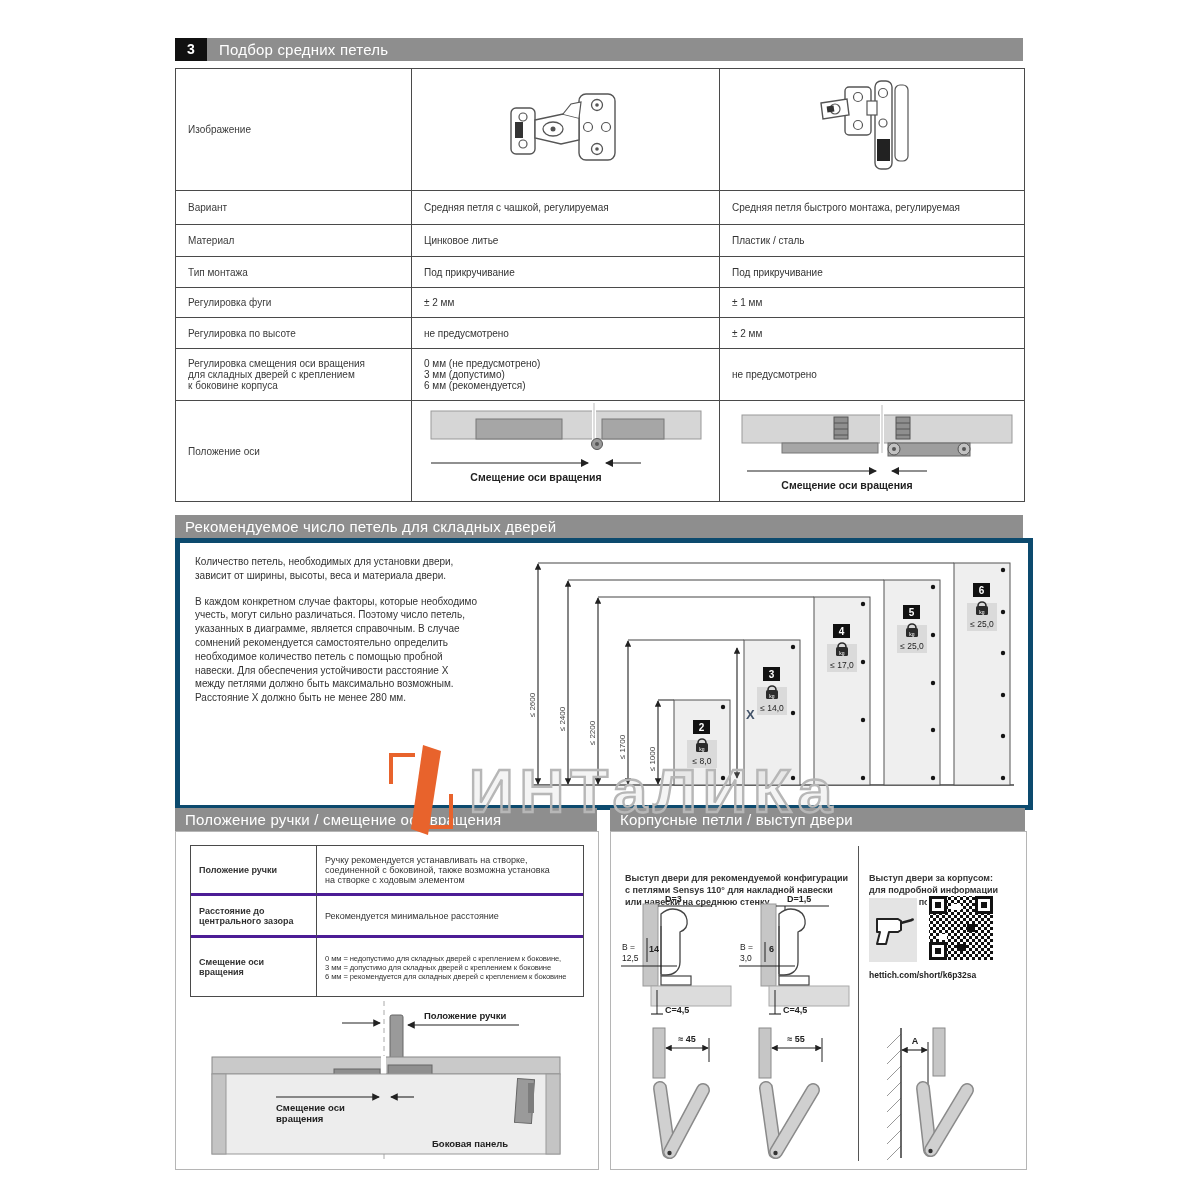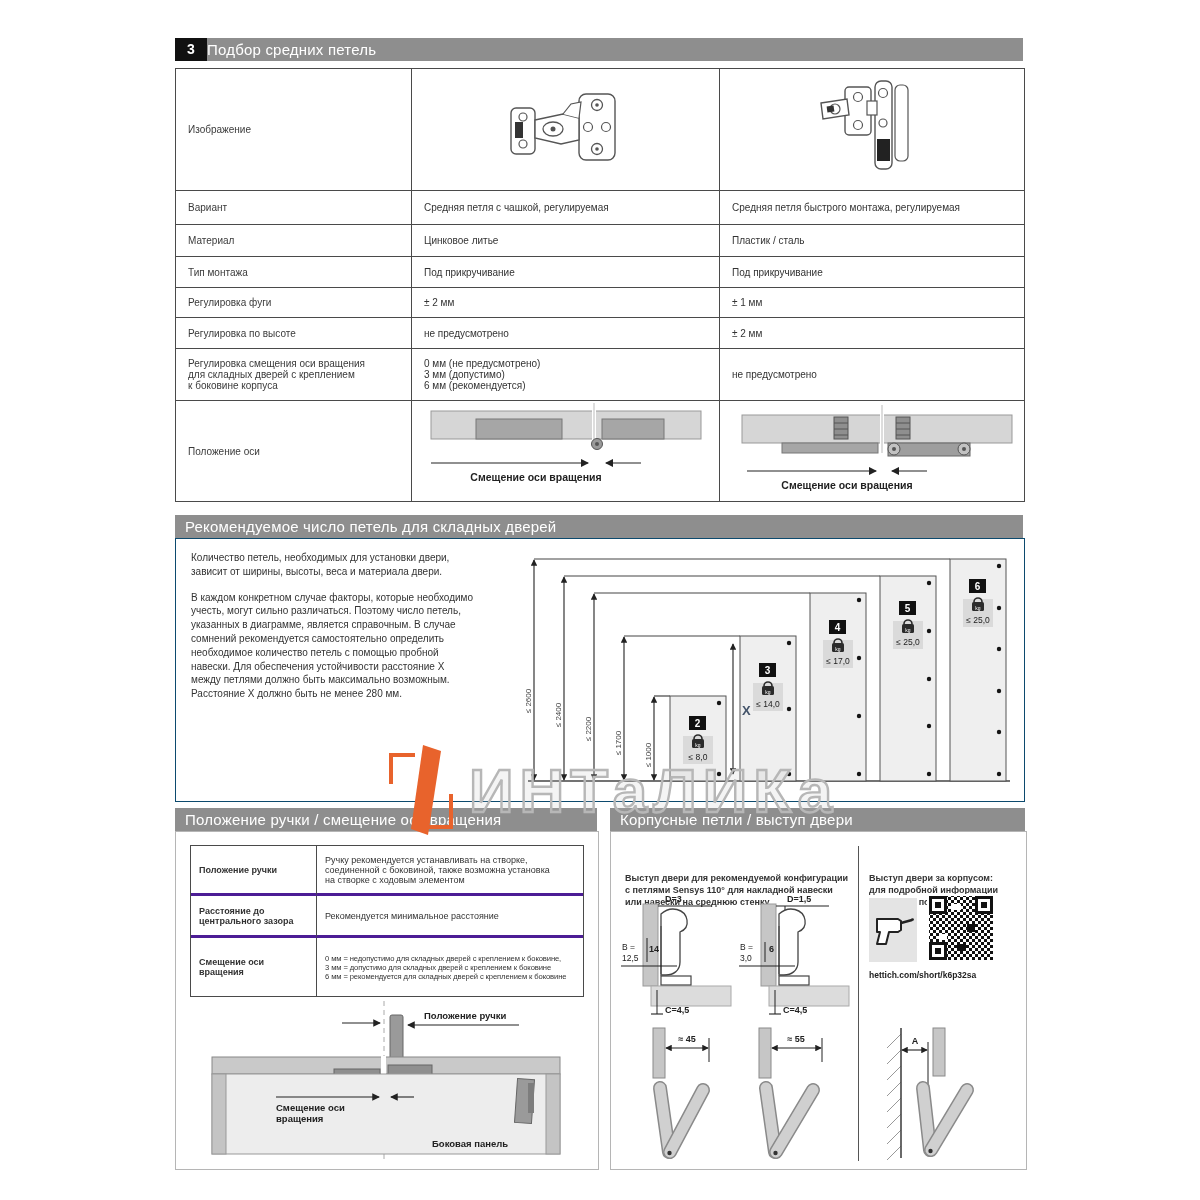--- a/index.html
+++ b/index.html
@@ -3,35 +3,35 @@
 <meta charset="utf-8">
 <style>
   html,body{margin:0;padding:0;background:#fff;}
   body{font-family:"Liberation Sans",sans-serif;color:#333;}
   .page{position:relative;width:1200px;height:1200px;background:#fff;overflow:hidden;}
   .pre{white-space:pre-line;}
   
   .secbar{position:absolute;height:23px;background:#8e8e8e;color:#fff;
           font-size:15px;line-height:23px;display:flex;}
   .secbar .badge{width:32px;background:#111;color:#fff;text-align:center;font-weight:bold;font-size:14px;}
-  .secbar .ttl{letter-spacing:.2px;}
+  .secbar .ttl{padding-left:12px;letter-spacing:.2px;}
   
   .t1{position:absolute;left:175px;top:68px;width:848px;display:grid;
       grid-template-columns:236px 308px 304px;
       grid-template-rows:122px 34px 32px 31px 30px 31px 52px 100px;
       border:1px solid #4a4a4a;background:#fff;font-size:10px;}
   .t1>div{border-right:1px solid #4a4a4a;border-bottom:1px solid #4a4a4a;
       padding:2px 12px;display:flex;align-items:center;}
   .t1>div.lc{border-right:none}
   .t1>div.lr{border-bottom:none}
   .t1 .lab{font-weight:normal;color:#3a3a3a;}
   .t1 .img{justify-content:center;}
   .t1 .dg{justify-content:center;padding:0;}
   
-  .s2box{position:absolute;left:175px;top:538px;width:848px;height:262px;border:1px solid #0c4a6e;background:#fff;}
+  .s2box{position:absolute;left:175px;top:538px;width:848px;height:262px;border:5px solid #0c4a6e;background:#fff;}
   .s2text{position:absolute;left:15px;top:12px;width:330px;font-size:10px;line-height:1.38;color:#333;}
   .s2text p{margin:0 0 12px 0;}
   .s2chart{position:absolute;right:4px;top:4px;}
   
   .wm{position:absolute;left:383px;top:742px;display:flex;align-items:center;z-index:6;pointer-events:none;}
   .wmtext{font-size:62px;font-weight:bold;letter-spacing:6px;color:rgba(195,195,195,0.18);
      -webkit-text-stroke:2.4px #b7b7b7;margin-left:12px;line-height:95px;}
   
   .box3{position:absolute;left:175px;top:831px;width:422px;height:337px;border:1px solid #b5b5b5;background:#fff;}
   .box4{position:absolute;left:610px;top:831px;width:415px;height:337px;border:1px solid #b5b5b5;background:#fff;}

